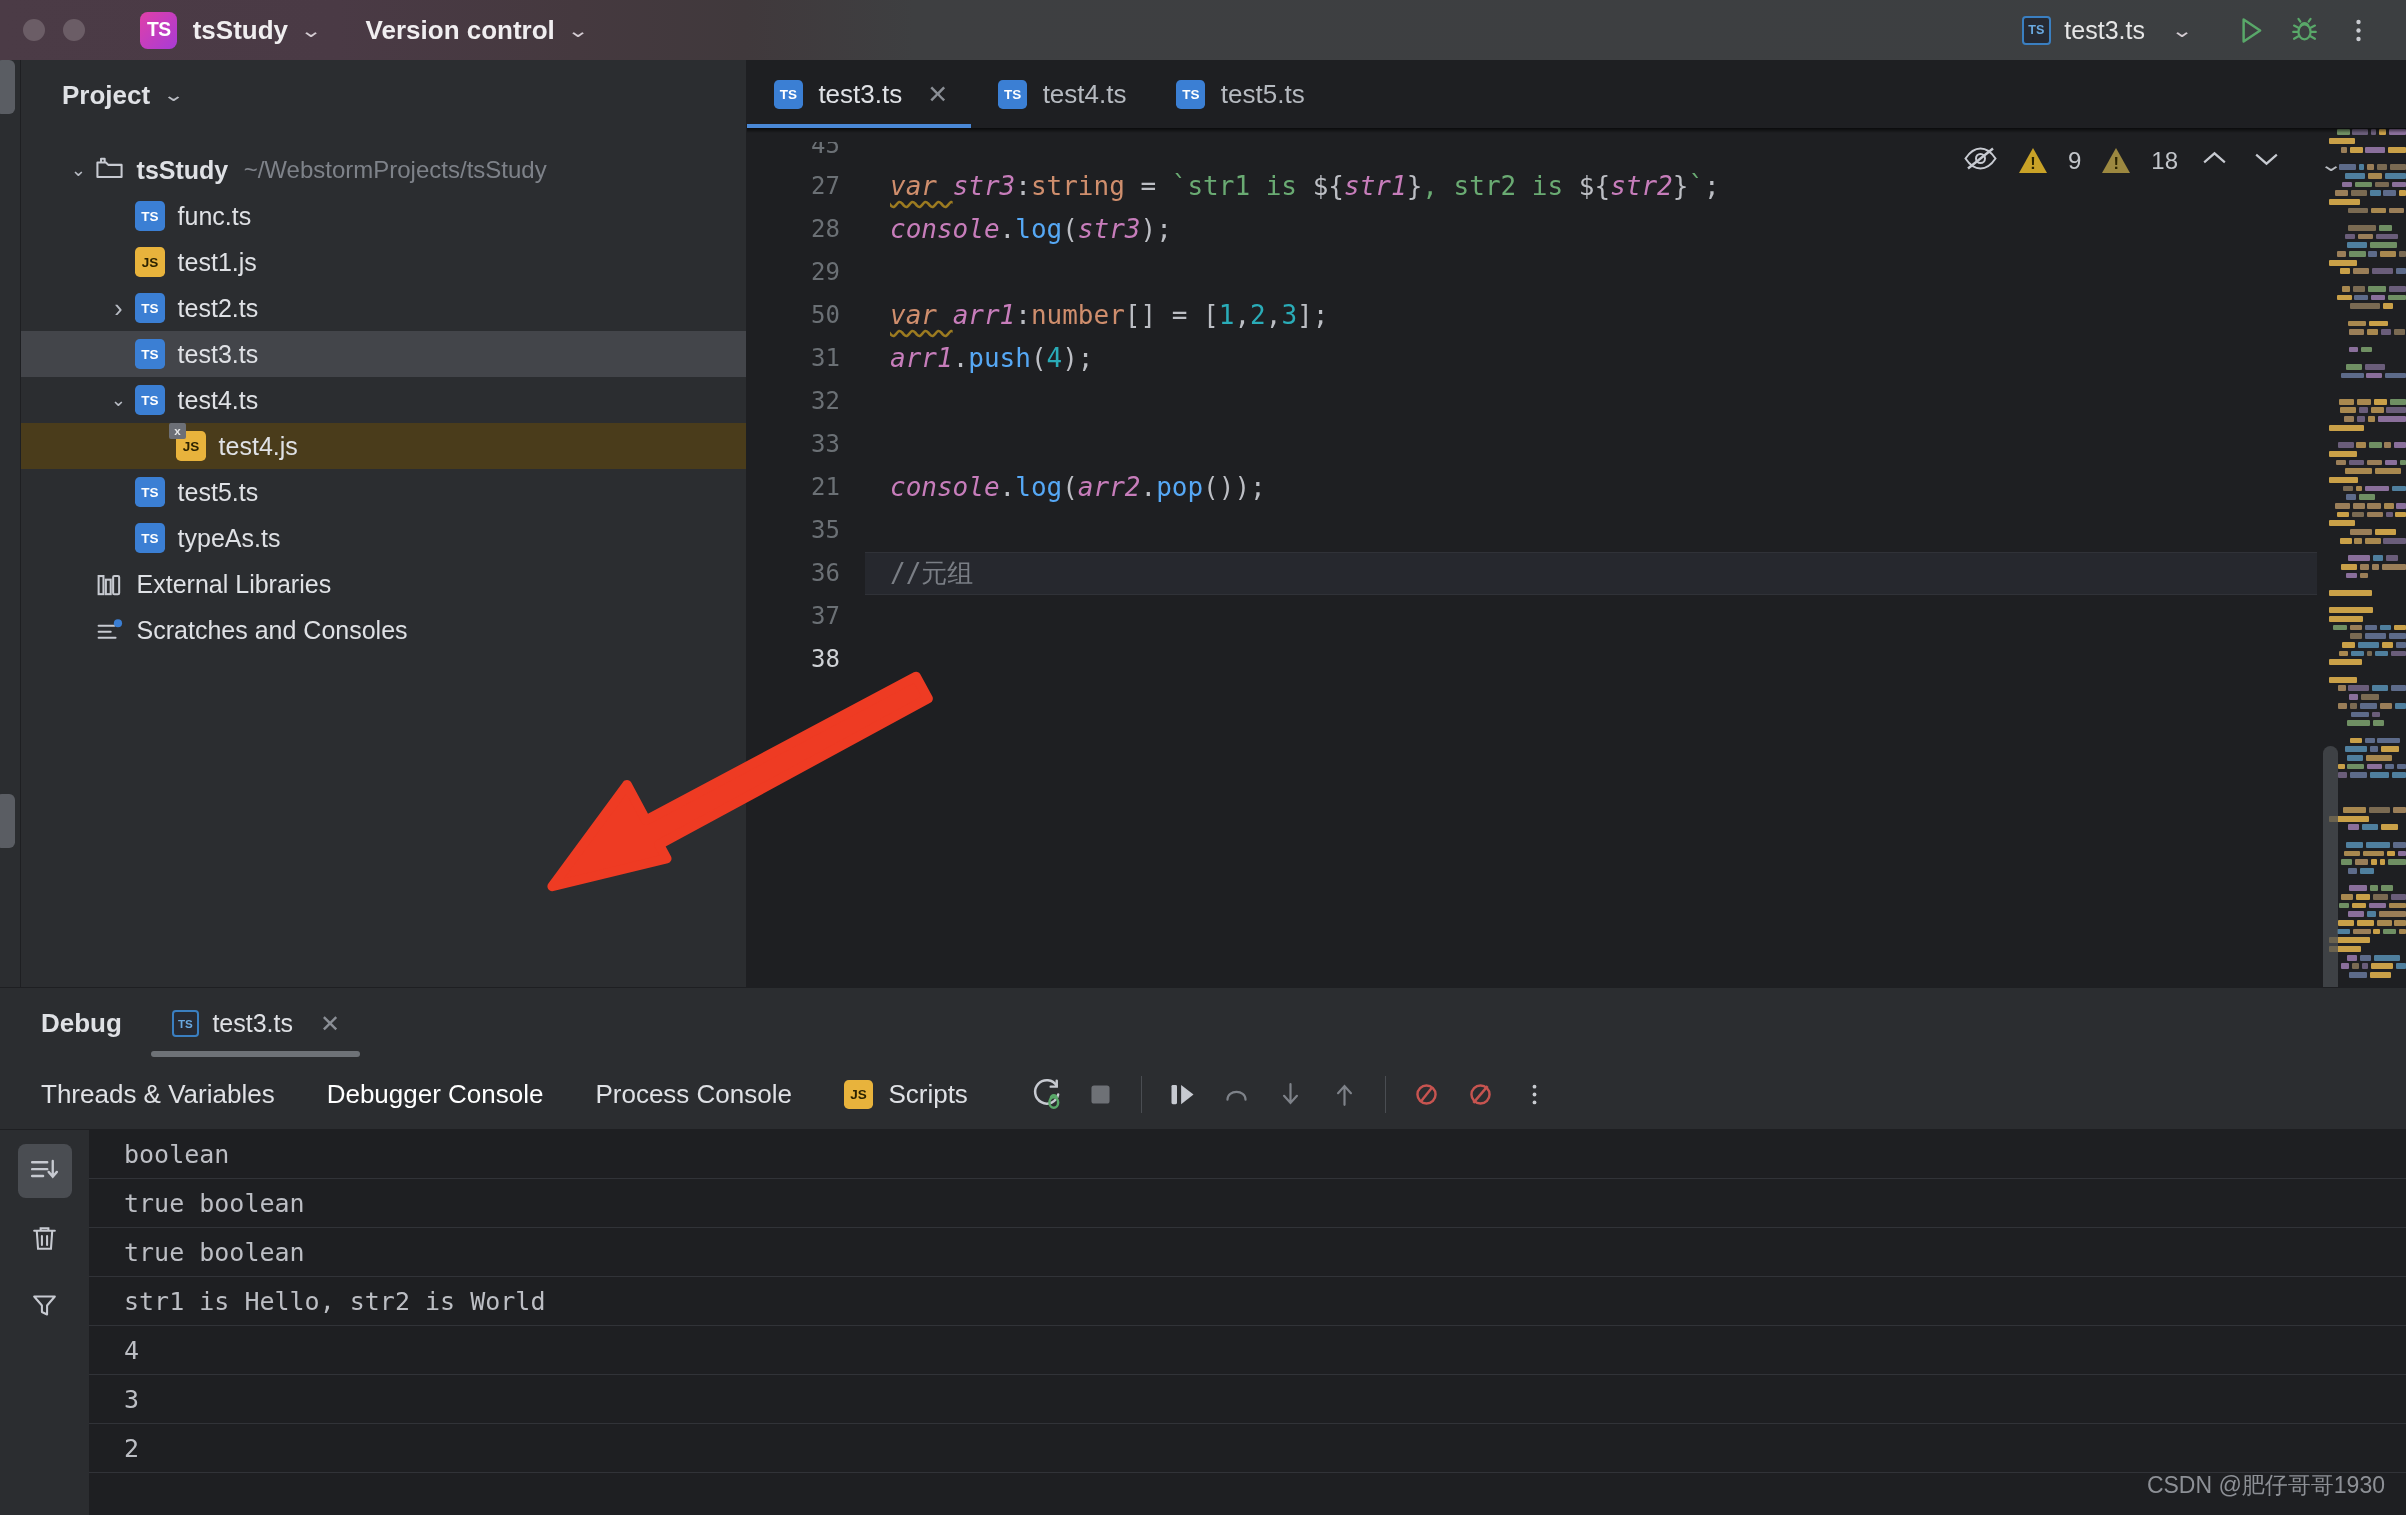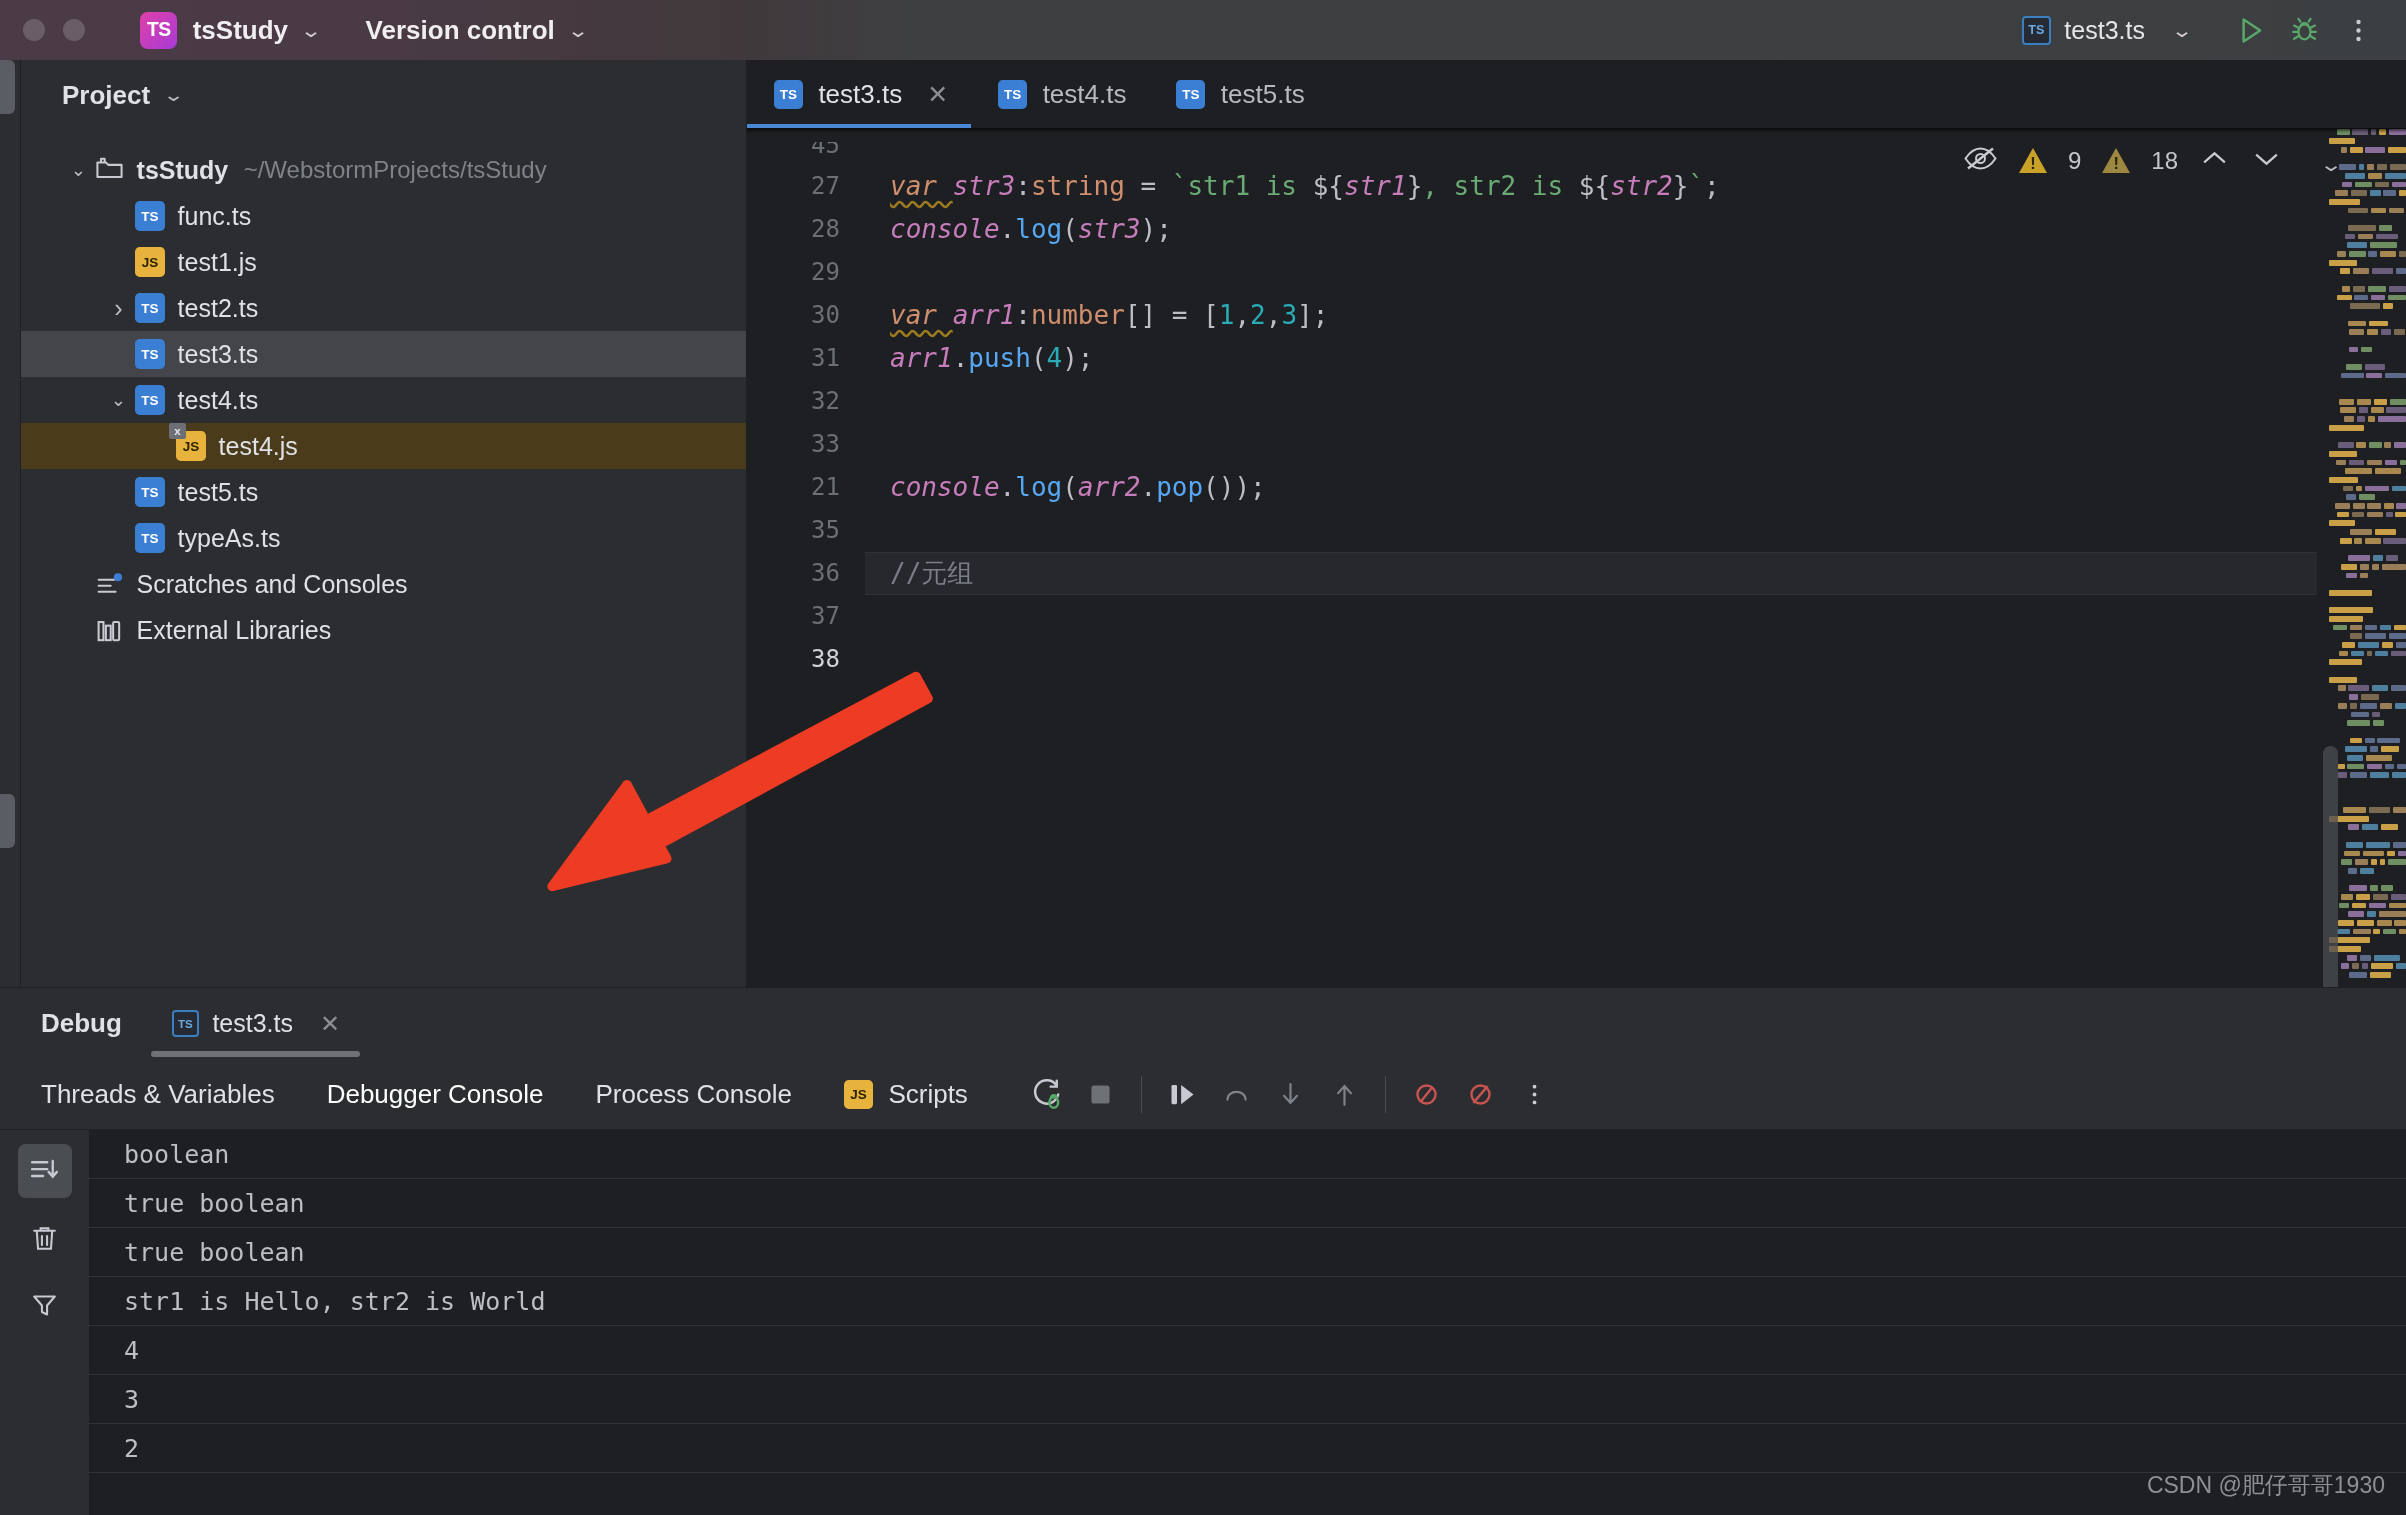--- a/index.html
+++ b/index.html
@@ -251,34 +251,34 @@
             <span class="fileicon ic-ts">TS</span>
             <span class="nodelabel">test5.ts</span>
           </div>
           <div class="node" style="padding-left: 81px;">
             <div class="twisty"></div>
             <span class="fileicon ic-ts">TS</span>
             <span class="nodelabel">typeAs.ts</span>
           </div>
           <div class="node" style="padding-left: 41px;">
             <div class="twisty"></div>
-            <span class="libicon"><svg width="29" height="29" viewBox="0 0 24 24" fill="none" stroke="#c7cad1" stroke-width="1.7" stroke-linecap="round">
-                <path d="M3 8 H16 M3 13 H13 M3 18 H17"></path>
-                <circle cx="19" cy="6" r="3.4" fill="#3b7fd4" stroke="none"></circle>
-              </svg></span>
-            <span class="nodelabel">Scratches and Consoles</span>
-          </div>
-          <div class="node" style="padding-left: 41px;">
-            <div class="twisty"></div>
             <span class="libicon"><svg width="29" height="29" viewBox="0 0 24 24" fill="none" stroke="#c7cad1" stroke-width="1.7">
                 <rect x="3" y="5" width="4" height="15"></rect>
                 <rect x="9" y="8" width="4" height="12"></rect>
                 <rect x="15" y="5" width="5" height="15" rx="1"></rect>
               </svg></span>
             <span class="nodelabel">External Libraries</span>
+          </div>
+          <div class="node" style="padding-left: 41px;">
+            <div class="twisty"></div>
+            <span class="libicon"><svg width="29" height="29" viewBox="0 0 24 24" fill="none" stroke="#c7cad1" stroke-width="1.7" stroke-linecap="round">
+                <path d="M3 8 H16 M3 13 H13 M3 18 H17"></path>
+                <circle cx="19" cy="6" r="3.4" fill="#3b7fd4" stroke="none"></circle>
+              </svg></span>
+            <span class="nodelabel">Scratches and Consoles</span>
           </div>
         </div>
     </div>
 
     <div class="editor">
       <div class="tabs" id="tabs">
           <div class="tab active">
             <span class="tsq">TS</span>
             <span class="lbl">test3.ts</span>
             <span class="x">✕</span>
@@ -293,21 +293,21 @@
           </div>
         </div>
 
       <div class="code-area">
         <div class="scrollshadow"></div>
         <div class="gutter" id="gutter">
             <div class="ln" style="height: 23px; line-height: 7.7px; overflow: hidden;">45</div>
             <div class="ln">27</div>
             <div class="ln">28</div>
             <div class="ln">29</div>
-            <div class="ln">30</div>
+            <div class="ln">50</div>
             <div class="ln">31</div>
             <div class="ln">32</div>
             <div class="ln">33</div>
             <div class="ln">21</div>
             <div class="ln">35</div>
             <div class="ln">36</div>
             <div class="ln">37</div>
             <div class="ln cur">38</div>
           </div>
         <div class="codecol" id="codecol">

